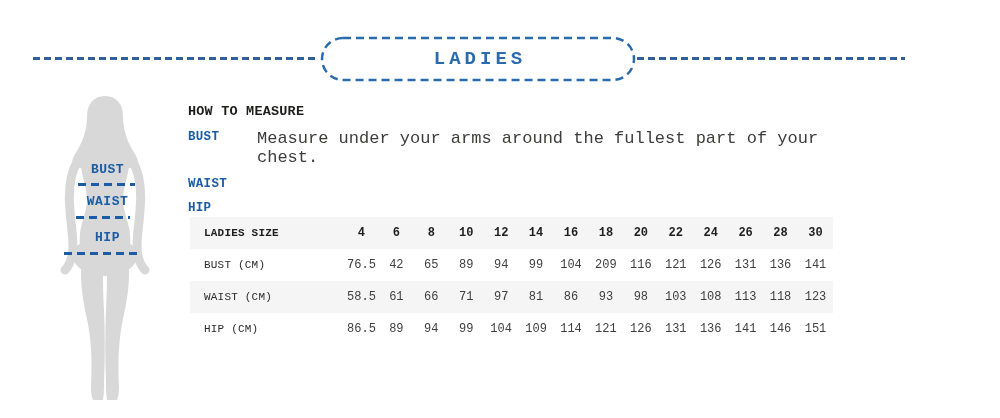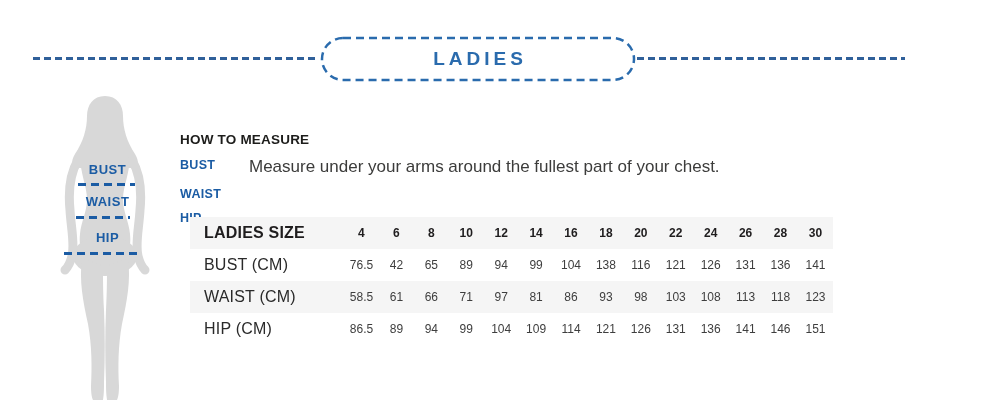--- a/index.html
+++ b/index.html
@@ -1,18 +1,18 @@
 <!DOCTYPE html>
 <html><head>
 <meta charset="utf-8">
 <style>
   html,body { margin:0; padding:0; background:#ffffff; }
   .canvas {
     position:relative; width:1000px; height:418px; background:#ffffff;
-    font-family:Liberation Sans, sans-serif; overflow:hidden;
+    font-family:Liberation Mono, monospace; overflow:hidden;
   }
 
   
   .hdr-dash {
     position:absolute; top:57px; height:3px;
     background:repeating-linear-gradient(90deg,#30609a 0,#30609a 7px,transparent 7px,transparent 11px);
   }
   .hdr-dash.left  { left:33px;  width:286px; }
   .hdr-dash.right { left:637px; width:268px; }
   .pill-wrap { position:absolute; left:320px; top:36px; width:316px; height:46px; }
@@ -36,21 +36,21 @@
   .fig-label.hip   { top:136px; }
   .fig-dash {
     position:absolute; height:3px;
     background:repeating-linear-gradient(90deg,#1b5ca4 0,#1b5ca4 8px,transparent 8px,transparent 13px);
   }
   .fig-dash.bust  { left:23px; width:57px; top:89px; }
   .fig-dash.waist { left:21px; width:54px; top:122px; }
   .fig-dash.hip   { left:9px;  width:77px; top:158px; }
 
   
-  .howto { position:absolute; left:180px; top:104px; width:700px;margin-top:28px; }
+  .howto { position:absolute; left:188px; top:104px; width:700px; }
   .howto-title {
     margin:0 0 10px 0; font-size:13.5px; font-weight:bold;
     color:#1d1d1b; letter-spacing:0.2px;
   }
   .howto-row { display:flex; margin-bottom:9px; }
   .howto-term {
     flex:0 0 69px; color:#1b5ca4; font-weight:bold; font-size:12.5px;
     letter-spacing:0.3px; padding-top:1px;
   }
   .howto-desc { color:#3c3c3b; font-size:17px; }
@@ -61,21 +61,21 @@
     border-collapse:collapse; table-layout:fixed;
   }
   .size-table tr { height:32px; }
   .size-table tr:nth-child(odd) { background:#f5f5f5; }
   .size-table td {
     font-size:12px; color:#3e3e3e; text-align:center;
     padding:0; white-space:nowrap; vertical-align:middle;
   }
   .size-table td.row-label {
     width:140px; text-align:left; padding-left:14px;
-    font-size:16px; color:#2a2a2a; letter-spacing:0.2px;
+    font-size:11px; color:#2a2a2a; letter-spacing:0.2px;
   }
   .size-table tr.bold-row td { font-weight:bold; color:#1f1d1e; }
 </style>
 </head>
 <body>
 
 <div class="canvas">
 
   <div class="hdr-dash left"></div>
   <div class="hdr-dash right"></div>
@@ -148,21 +148,21 @@
         </tr>
         <tr>
           <td class="row-label">BUST (CM)</td>
           <td>76.5</td>
           <td>42</td>
           <td>65</td>
           <td>89</td>
           <td>94</td>
           <td>99</td>
           <td>104</td>
-          <td>138</td>
+          <td>209</td>
           <td>116</td>
           <td>121</td>
           <td>126</td>
           <td>131</td>
           <td>136</td>
           <td>141</td>
         </tr>
         <tr>
           <td class="row-label">WAIST (CM)</td>
           <td>58.5</td>

